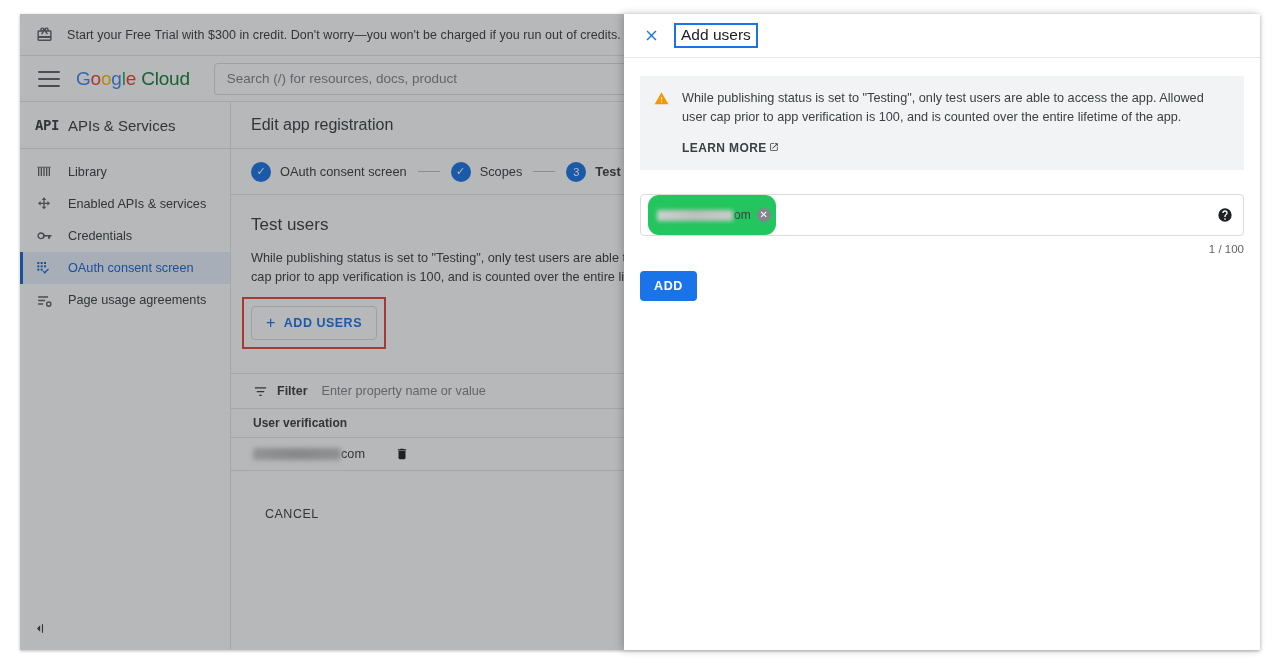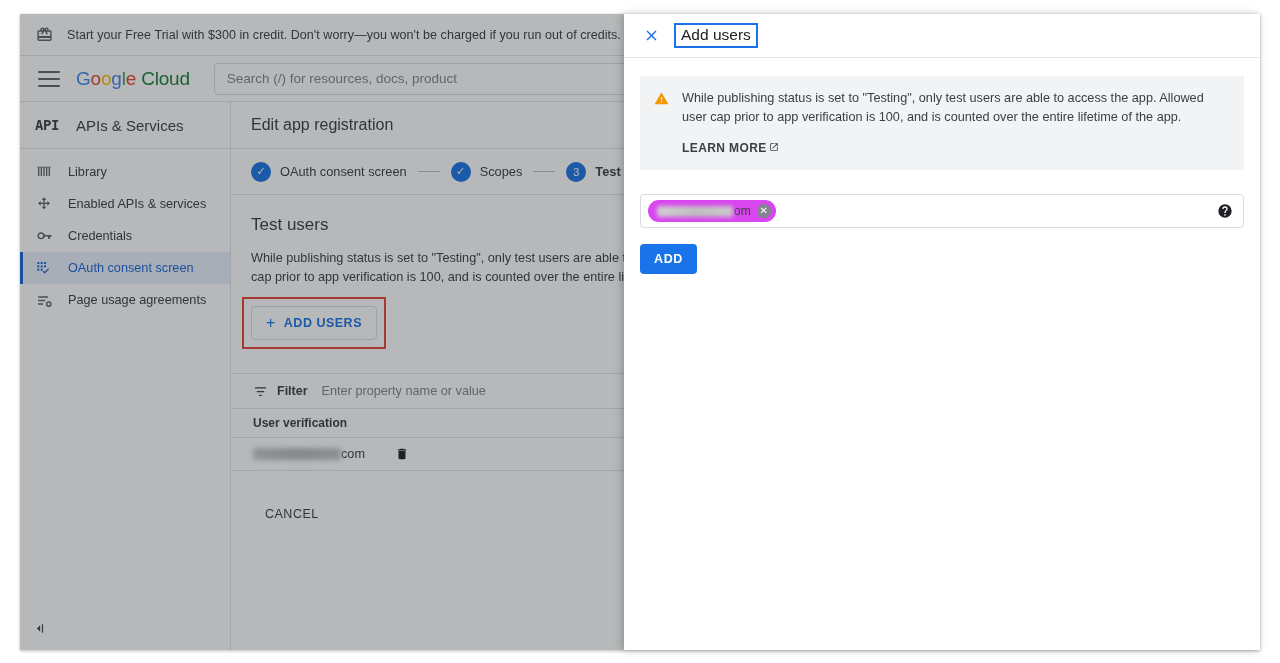--- a/index.html
+++ b/index.html
@@ -102,21 +102,20 @@
     flex: 0 0 211px;
     border-right: 1px solid #e4e6e8;
     background: #ffffff;
     display: flex; flex-direction: column;
   }
   .side-head {
     height: 47px;
     display: flex; align-items: center;
     padding-left: 6px;
     border-bottom: 1px solid #e4e6e8;
-    gap: 8px;
   }
   .api-glyph {
     font-family: "DejaVu Sans Mono", monospace;
     font-size: 14px; font-weight: 700;
     color: #3c4043; letter-spacing: -0.5px;
     width: 42px; text-align: center;
   }
   .side-title { font-size: 15px; color: #3c4043; }
   .side-list { padding-top: 7px; flex: 1; }
   .side-item {
@@ -329,22 +328,22 @@
 
   .chipfield {
     margin-top: 24px;
     min-height: 34px;
     border: 1px solid #dadce0;
     border-radius: 4px;
     display: flex; align-items: center;
     padding: 0 10px 0 7px;
   }
   .chip {
-    height: 22px;
-    background: #d946ef;
+    height: 40px;
+    background: #22c55e;
     border-radius: 11px;
     display: inline-flex; align-items: center;
     padding: 0 5px 0 9px;
     font-size: 12px; color: #3c4043;
   }
   .chip-blur {
     display:inline-block;
     width: 76px; height: 11px;
     background: linear-gradient(90deg,#cfcfcf,#bfbfbf,#cacaca);
     filter: blur(2.2px);
@@ -591,20 +590,21 @@
             <span>om</span>
           <span class="chip-x">✕</span>
         </span>
         <span class="help-ico">
           <svg width="16" height="16" viewBox="0 0 24 24" fill="#202124">
               <path d="M12 2a10 10 0 1 0 0 20 10 10 0 0 0 0-20zm1 17h-2v-2h2v2zm2.07-7.75-.9.92C13.45 12.9 13 13.5 13 15h-2v-.5c0-1.1.45-2.1 1.17-2.83l1.24-1.26c.37-.36.59-.86.59-1.41a2 2 0 1 0-4 0H8a4 4 0 1 1 8 0c0 .88-.36 1.68-.93 2.25z"></path>
             </svg>
         </span>
       </div>
 
+      <div class="counter">1 / 100</div>
 
       <button class="btn-filled">
         <span>ADD</span>
       </button>
     </div>
   </div>
 
 </div>
 
 </body></html>

